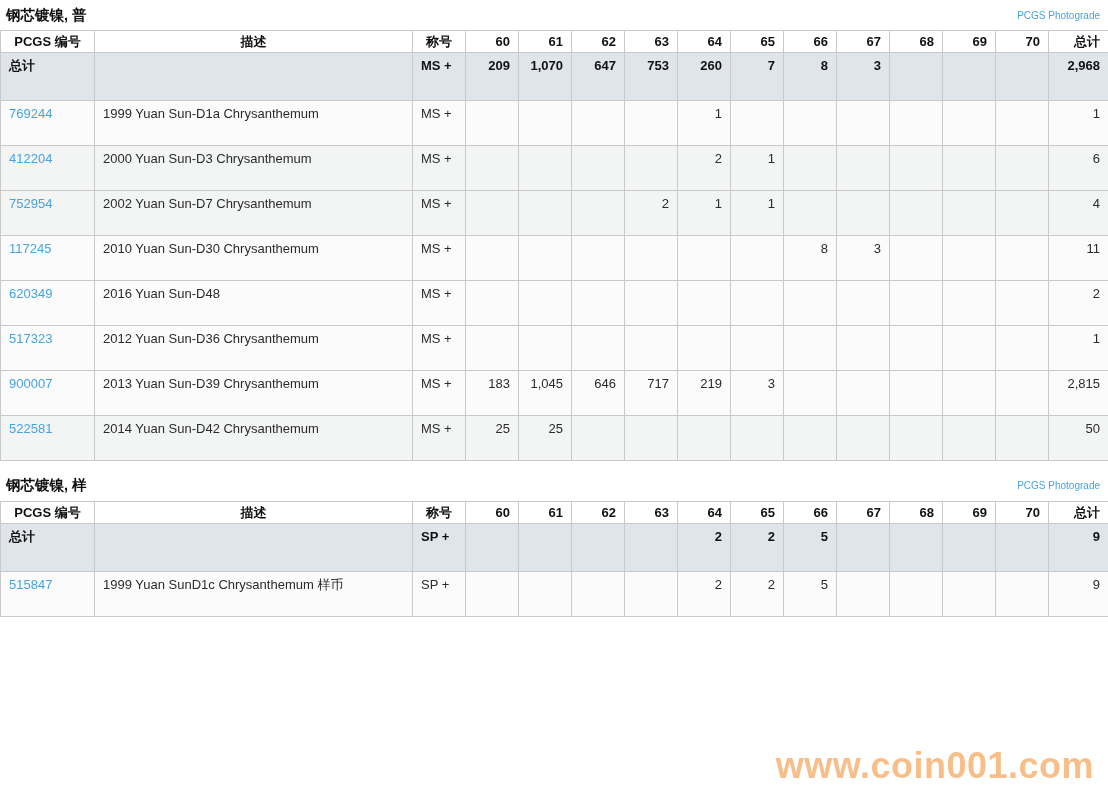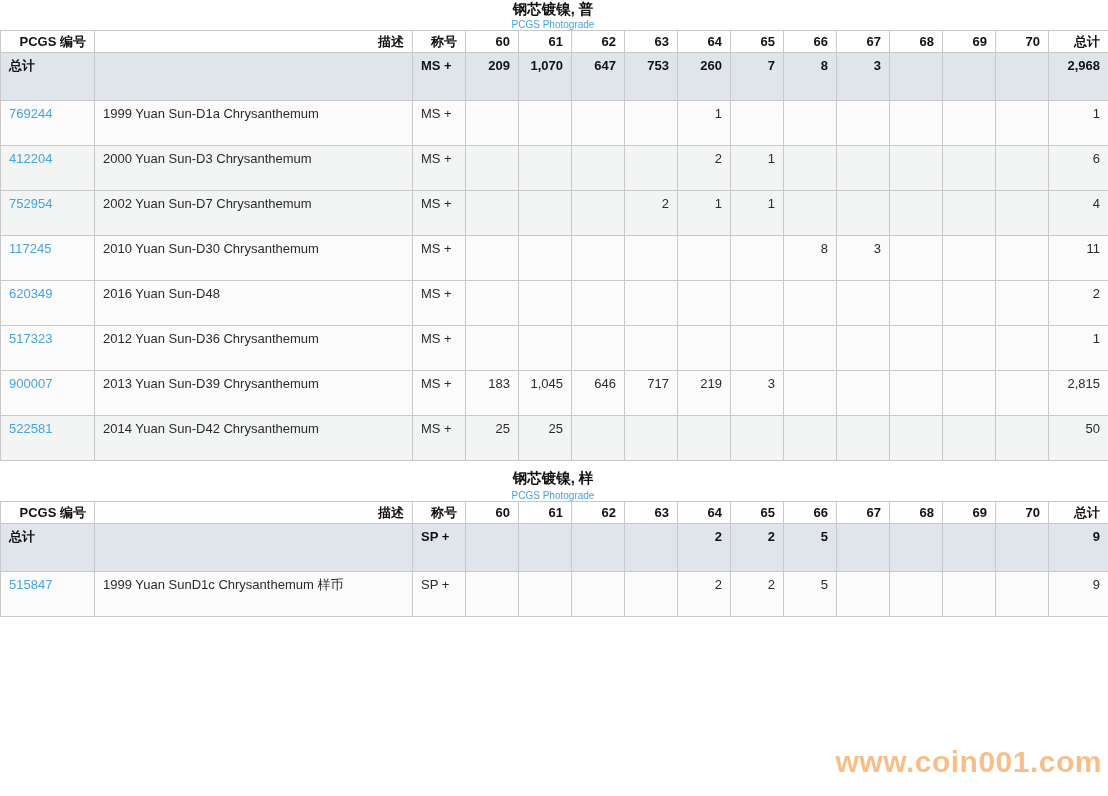--- a/index.html
+++ b/index.html
@@ -2,41 +2,41 @@
 <html><head>
 <meta charset="utf-8">
 <style>
   html, body { margin:0; padding:0; }
   body {
     width:1108px; height:796px; overflow:hidden; position:relative;
     background:#ffffff; color:#2b2b2b;
     font-family:"Liberation Sans", sans-serif;
   }
   .section-head { display:flex; justify-content:space-between; align-items:center;
-    padding:0 8px 0 6px; box-sizing:border-box;flex-direction:column; }
+    padding:0 8px 0 6px; box-sizing:border-box; }
   .section-head.first { height:30px; }
   .section-head.later { height:40px; padding-top:8px; }
   .section-title { font-weight:bold; font-size:14.5px; color:#0f0f0f; }
   .photograde { font-size:10px; color:#47a3e0; text-decoration:none; }
   table { border-collapse:collapse; table-layout:fixed; width:1104px; }
   th, td { border:1px solid #c9c9c9; font-size:13px; vertical-align:top;
     padding:4px 8px; line-height:17px; overflow:hidden; }
-  thead th { font-weight:bold; color:#111; vertical-align:middle; padding:2px 8px; height:17px; text-align:right; }
+  thead th { font-weight:bold; color:#111; vertical-align:middle; padding:2px 8px; height:17px; text-align:center; }
   th.num, td.num { text-align:right; }
   tr.total-row td { background:#dfe5ea; font-weight:bold; height:39px; color:#111; }
   tr.data-row td { height:36px; }
   tr.data-row.odd td { background:#fbfbfb; }
   tr.data-row.even td { background:#f3f4f4; }
   a.pcgs-link { color:#47a3e0; text-decoration:none;margin-top:36px; }
   .expand { display:inline-block; width:11px; height:11px; box-sizing:border-box;
     border:1px solid #777; color:#333; font-size:11px; line-height:9px;
     text-align:center; margin-right:6px; background:#fff; font-weight:bold; }
   .designation { white-space:normal; }
-  .watermark { position:absolute; top:745px; right:6px; z-index:5;
-    font-size:30px; font-weight:bold; color:#f8b87d; opacity:0.9;
+  .watermark { position:absolute; top:745px; right:14px; z-index:5;
+    font-size:36px; font-weight:bold; color:#f8b87d; opacity:0.9;
     letter-spacing:0.5px; pointer-events:none; }
 </style>
 </head>
 <body>
 
 <div id="sections">
     <div class="section-head first">
       <span class="section-title">钢芯镀镍, 普</span>
       <a class="photograde" href="#">PCGS Photograde</a>
     </div>

